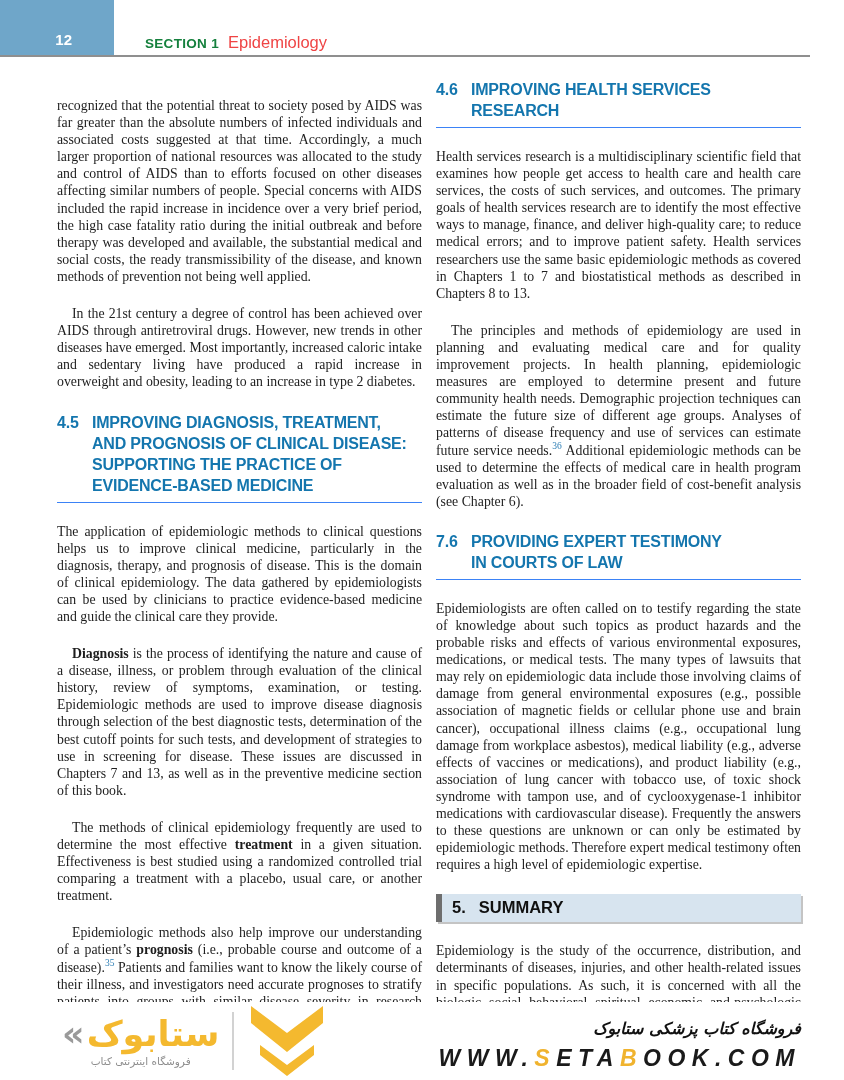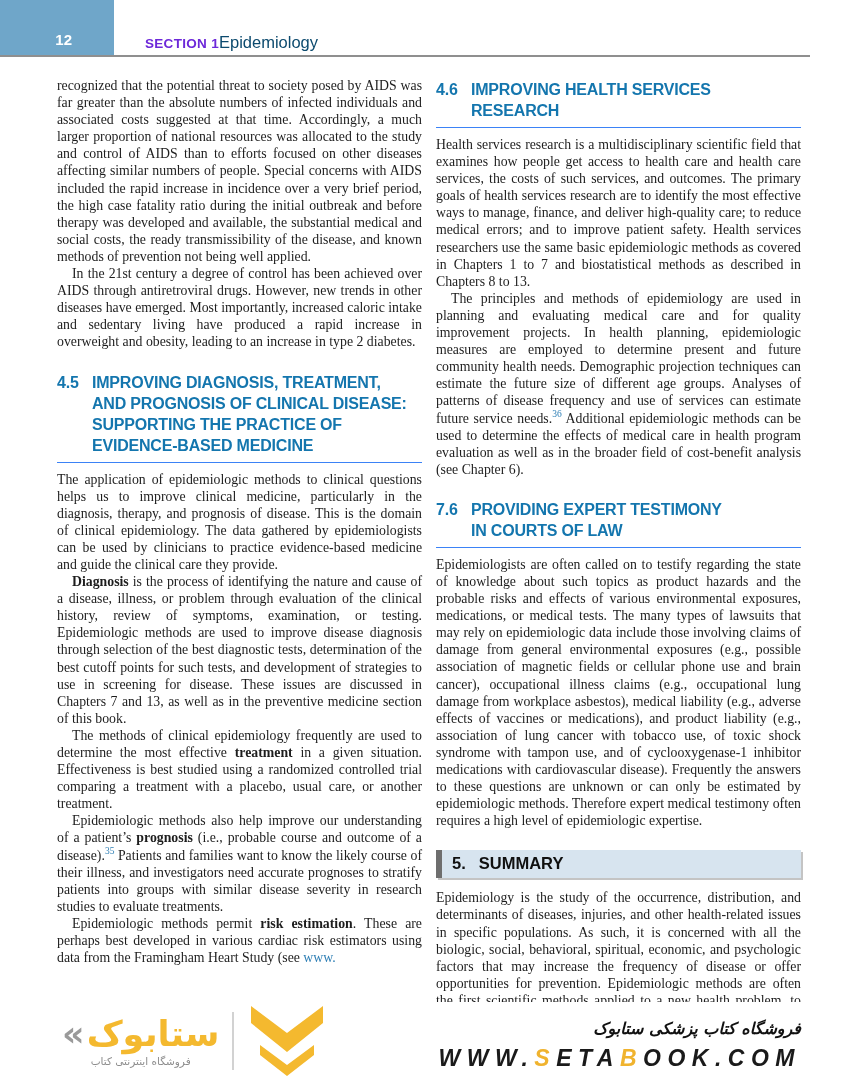--- a/index.html
+++ b/index.html
@@ -7,27 +7,27 @@
   body { font-family:"Liberation Serif","DejaVu Serif",serif; }
   .page { position:relative; width:844px; height:1080px; background:#ffffff; overflow:hidden; margin:0 auto; }
 
   
   .header { position:absolute; top:0; left:0; right:0; height:57px; }
   .page-num-box { position:absolute; top:0; left:0; width:114px; height:55px; background:#6fa6c9;
     color:#fff; font-family:"Liberation Sans",sans-serif; font-weight:bold; font-size:15px;
     display:flex; align-items:flex-end; justify-content:flex-end; padding:0 42px 7px 0; }
   .header-rule { position:absolute; top:55px; left:0; right:34px; height:2px; background:#8f8f8f; }
   .running-head { position:absolute; left:145px; top:33px; white-space:nowrap; }
-  .section-label { font-family:"Liberation Sans",sans-serif; color:#6d28d9; font-weight:bold; font-size:13.5px; letter-spacing:.3px; }
-  .section-title { font-family:"Liberation Sans",sans-serif; color:#0c4a6e; font-size:16.5px; }
+  .section-label { font-family:"Liberation Sans",sans-serif; color:#15803d; font-weight:bold; font-size:13.5px; letter-spacing:.3px; }
+  .section-title { font-family:"Liberation Sans",sans-serif; color:#ef4444; font-size:16.5px; margin-left:9px; }
 
   
   .columns { position:absolute; top:77px; left:57px; width:744px; display:flex; gap:14px; }
   .col { width:365px; }
-  .col p { text-align:justify; font-size:13.8px; line-height:17.1px; color:#1d1d1d; }
+  .col p { text-align:justify; font-size:13.8px; line-height:17.1px; color:#1d1d1d;margin-top:20px; }
   .col p.indent { text-indent:15px; }
   .b { font-weight:bold; }
   .link { color:#2e7fb5; }
   sup.ref { color:#2e7fb5; font-size:9.5px; line-height:0; }
 
   h2.sec-heading { position:relative; margin:21px 0 8px; padding:0 0 6px 35px;
     border-bottom:1px solid #3b82f6; font-family:"Liberation Sans",sans-serif;
     font-weight:bold; font-size:16px; line-height:21px; color:#1476ae; letter-spacing:-0.2px; }
   h2.sec-heading .sec-num { position:absolute; left:0; top:0; }
   h2.sec-heading .sec-text { white-space:pre-line; }

